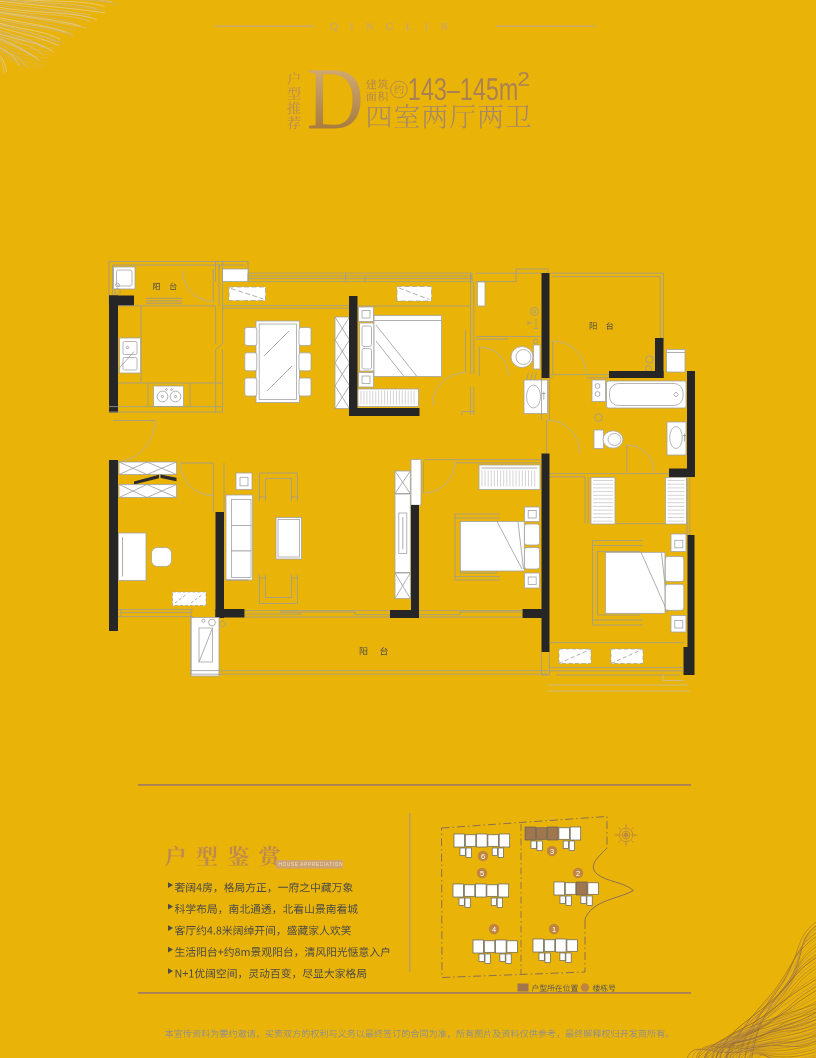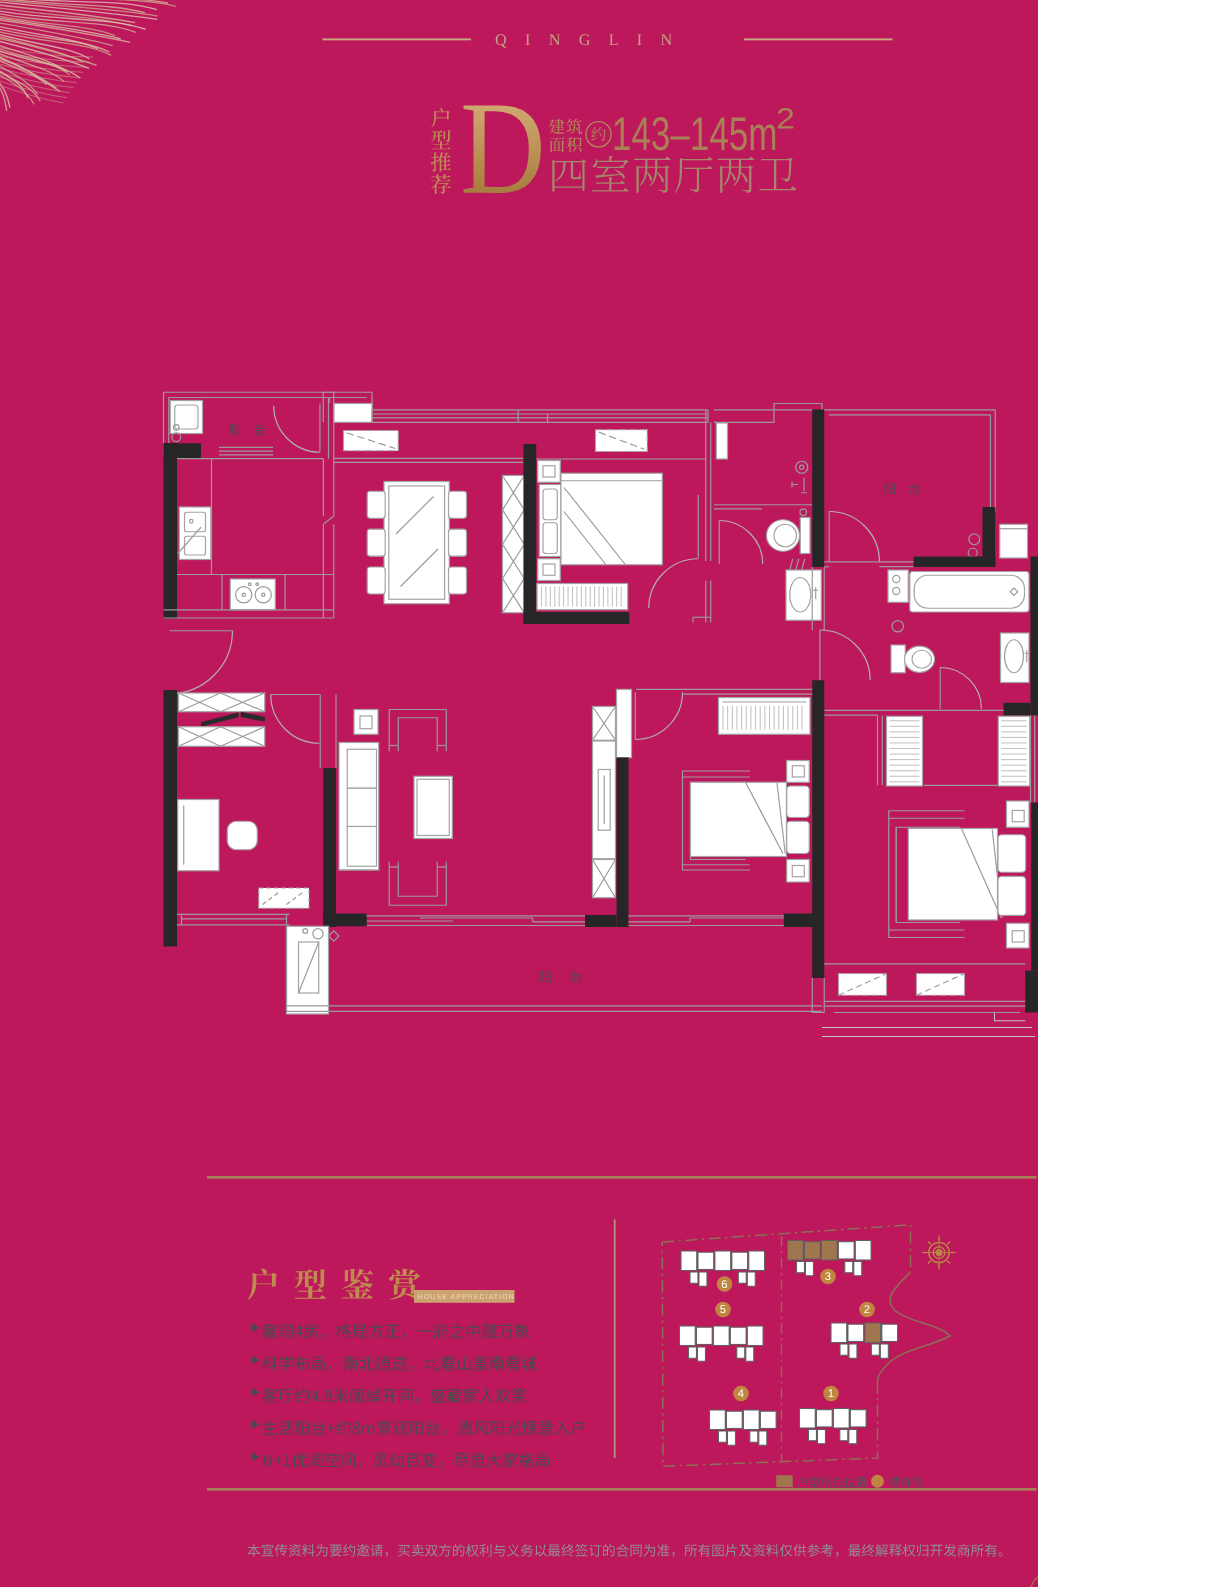--- a/index.html
+++ b/index.html
@@ -1,15 +1,15 @@
 <!DOCTYPE html>
 <html><head><meta charset="utf-8"><title>D</title>
 <style>
 html,body{margin:0;padding:0;background:#fff;}
-.page{position:relative;width:692px;height:1058px;overflow:hidden;background:#be185d;}
+.page{position:relative;width:816px;height:1058px;overflow:hidden;background:#eab308;}
 svg .w{fill:#262626;stroke:none;}
 svg .t{fill:none;stroke:#9b9b9b;stroke-width:0.8;}
 svg .t2{fill:none;stroke:#c2c2c2;stroke-width:0.7;}
 svg .f{fill:#fff;stroke:#a3a3a3;stroke-width:0.8;}
 svg .d{fill:none;stroke:#b0b0b0;stroke-width:0.8;}
 </style></head>
 <body>
 <div class="page">
 <svg width="816" height="1058" viewBox="0 0 816 1058" xmlns="http://www.w3.org/2000/svg">
 <defs>

